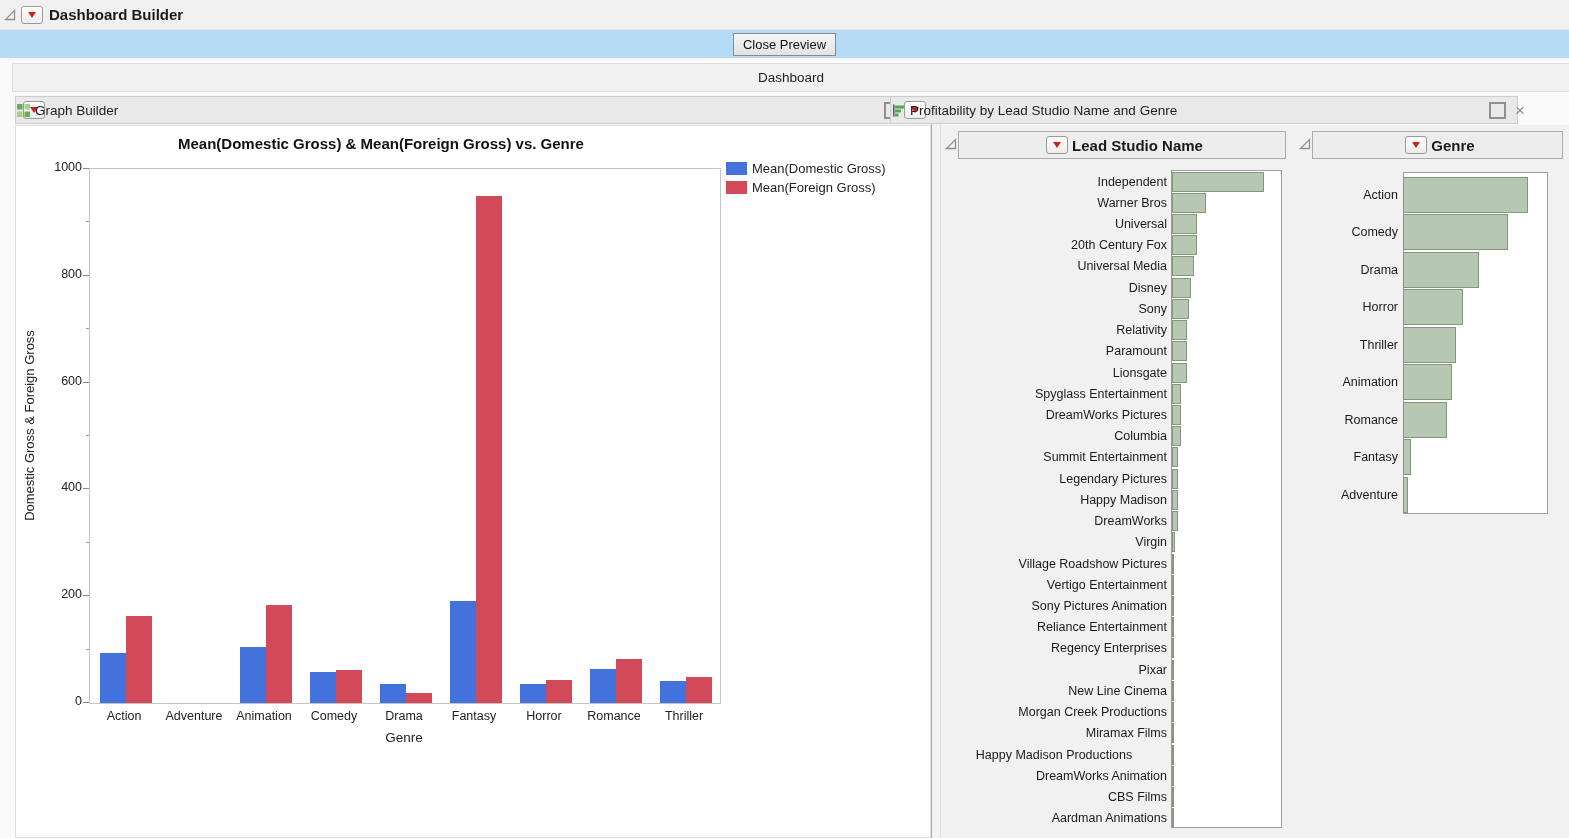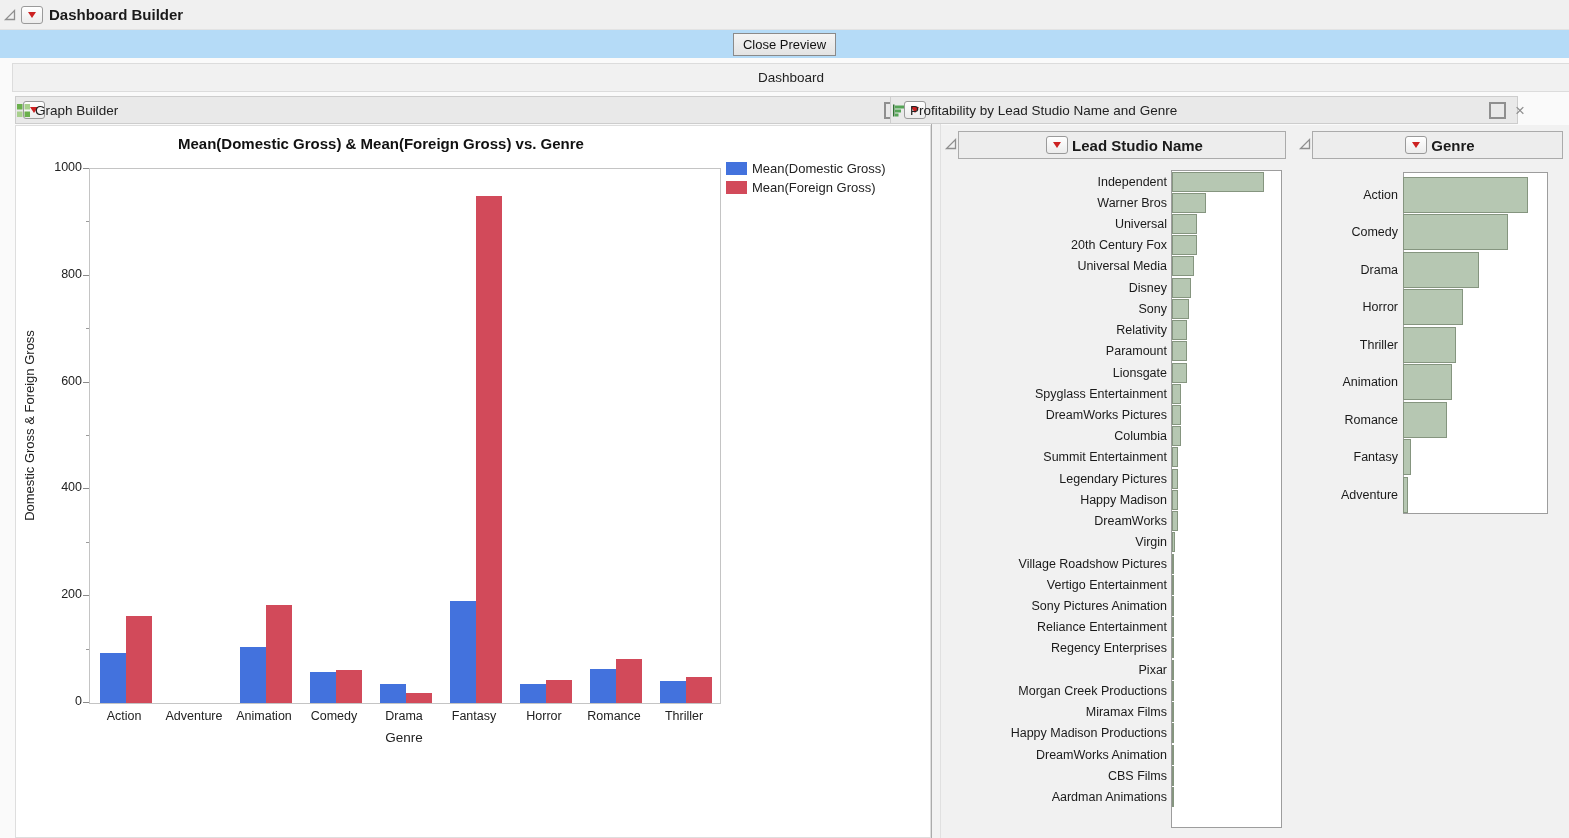--- a/index.html
+++ b/index.html
@@ -301,29 +301,33 @@
       </div>
       <div class="frow" style="height: 21.22px;">
         <div class="flabel" style="width: 226px;">Regency Enterprises</div>
         <div class="fbar" style="width: 2px; height: 20px; margin-left: 5px; background: rgb(182, 199, 178); border-color: rgb(133, 149, 127);"></div>
       </div>
       <div class="frow" style="height: 21.22px;">
         <div class="flabel" style="width: 226px;">Pixar</div>
         <div class="fbar" style="width: 2px; height: 20px; margin-left: 5px; background: rgb(182, 199, 178); border-color: rgb(133, 149, 127);"></div>
       </div>
       <div class="frow" style="height: 21.22px;">
+        <div class="flabel" style="width: 226px;">New Line Cinema</div>
+        <div class="fbar" style="width: 2px; height: 20px; margin-left: 5px; background: rgb(182, 199, 178); border-color: rgb(133, 149, 127);"></div>
+      </div>
+      <div class="frow" style="height: 21.22px;">
         <div class="flabel" style="width: 226px;">Morgan Creek Productions</div>
         <div class="fbar" style="width: 2px; height: 20px; margin-left: 5px; background: rgb(182, 199, 178); border-color: rgb(133, 149, 127);"></div>
       </div>
       <div class="frow" style="height: 21.22px;">
         <div class="flabel" style="width: 226px;">Miramax Films</div>
         <div class="fbar" style="width: 1px; height: 20px; margin-left: 5px; background: rgb(182, 199, 178); border-color: rgb(133, 149, 127);"></div>
       </div>
       <div class="frow" style="height: 21.22px;">
-        <div class="flabel" style="width: 226px;">Happy Madison Productions</div>
+        <div class="flabel" style="width: 226px; text-align: center;">Happy Madison Productions</div>
         <div class="fbar" style="width: 1px; height: 20px; margin-left: 5px; background: rgb(182, 199, 178); border-color: rgb(133, 149, 127);"></div>
       </div>
       <div class="frow" style="height: 21.22px;">
         <div class="flabel" style="width: 226px;">DreamWorks Animation</div>
         <div class="fbar" style="width: 1px; height: 20px; margin-left: 5px; background: rgb(182, 199, 178); border-color: rgb(133, 149, 127);"></div>
       </div>
       <div class="frow" style="height: 21.22px;">
         <div class="flabel" style="width: 226px;">CBS Films</div>
         <div class="fbar" style="width: 1px; height: 20px; margin-left: 5px; background: rgb(182, 199, 178); border-color: rgb(133, 149, 127);"></div>
       </div>

